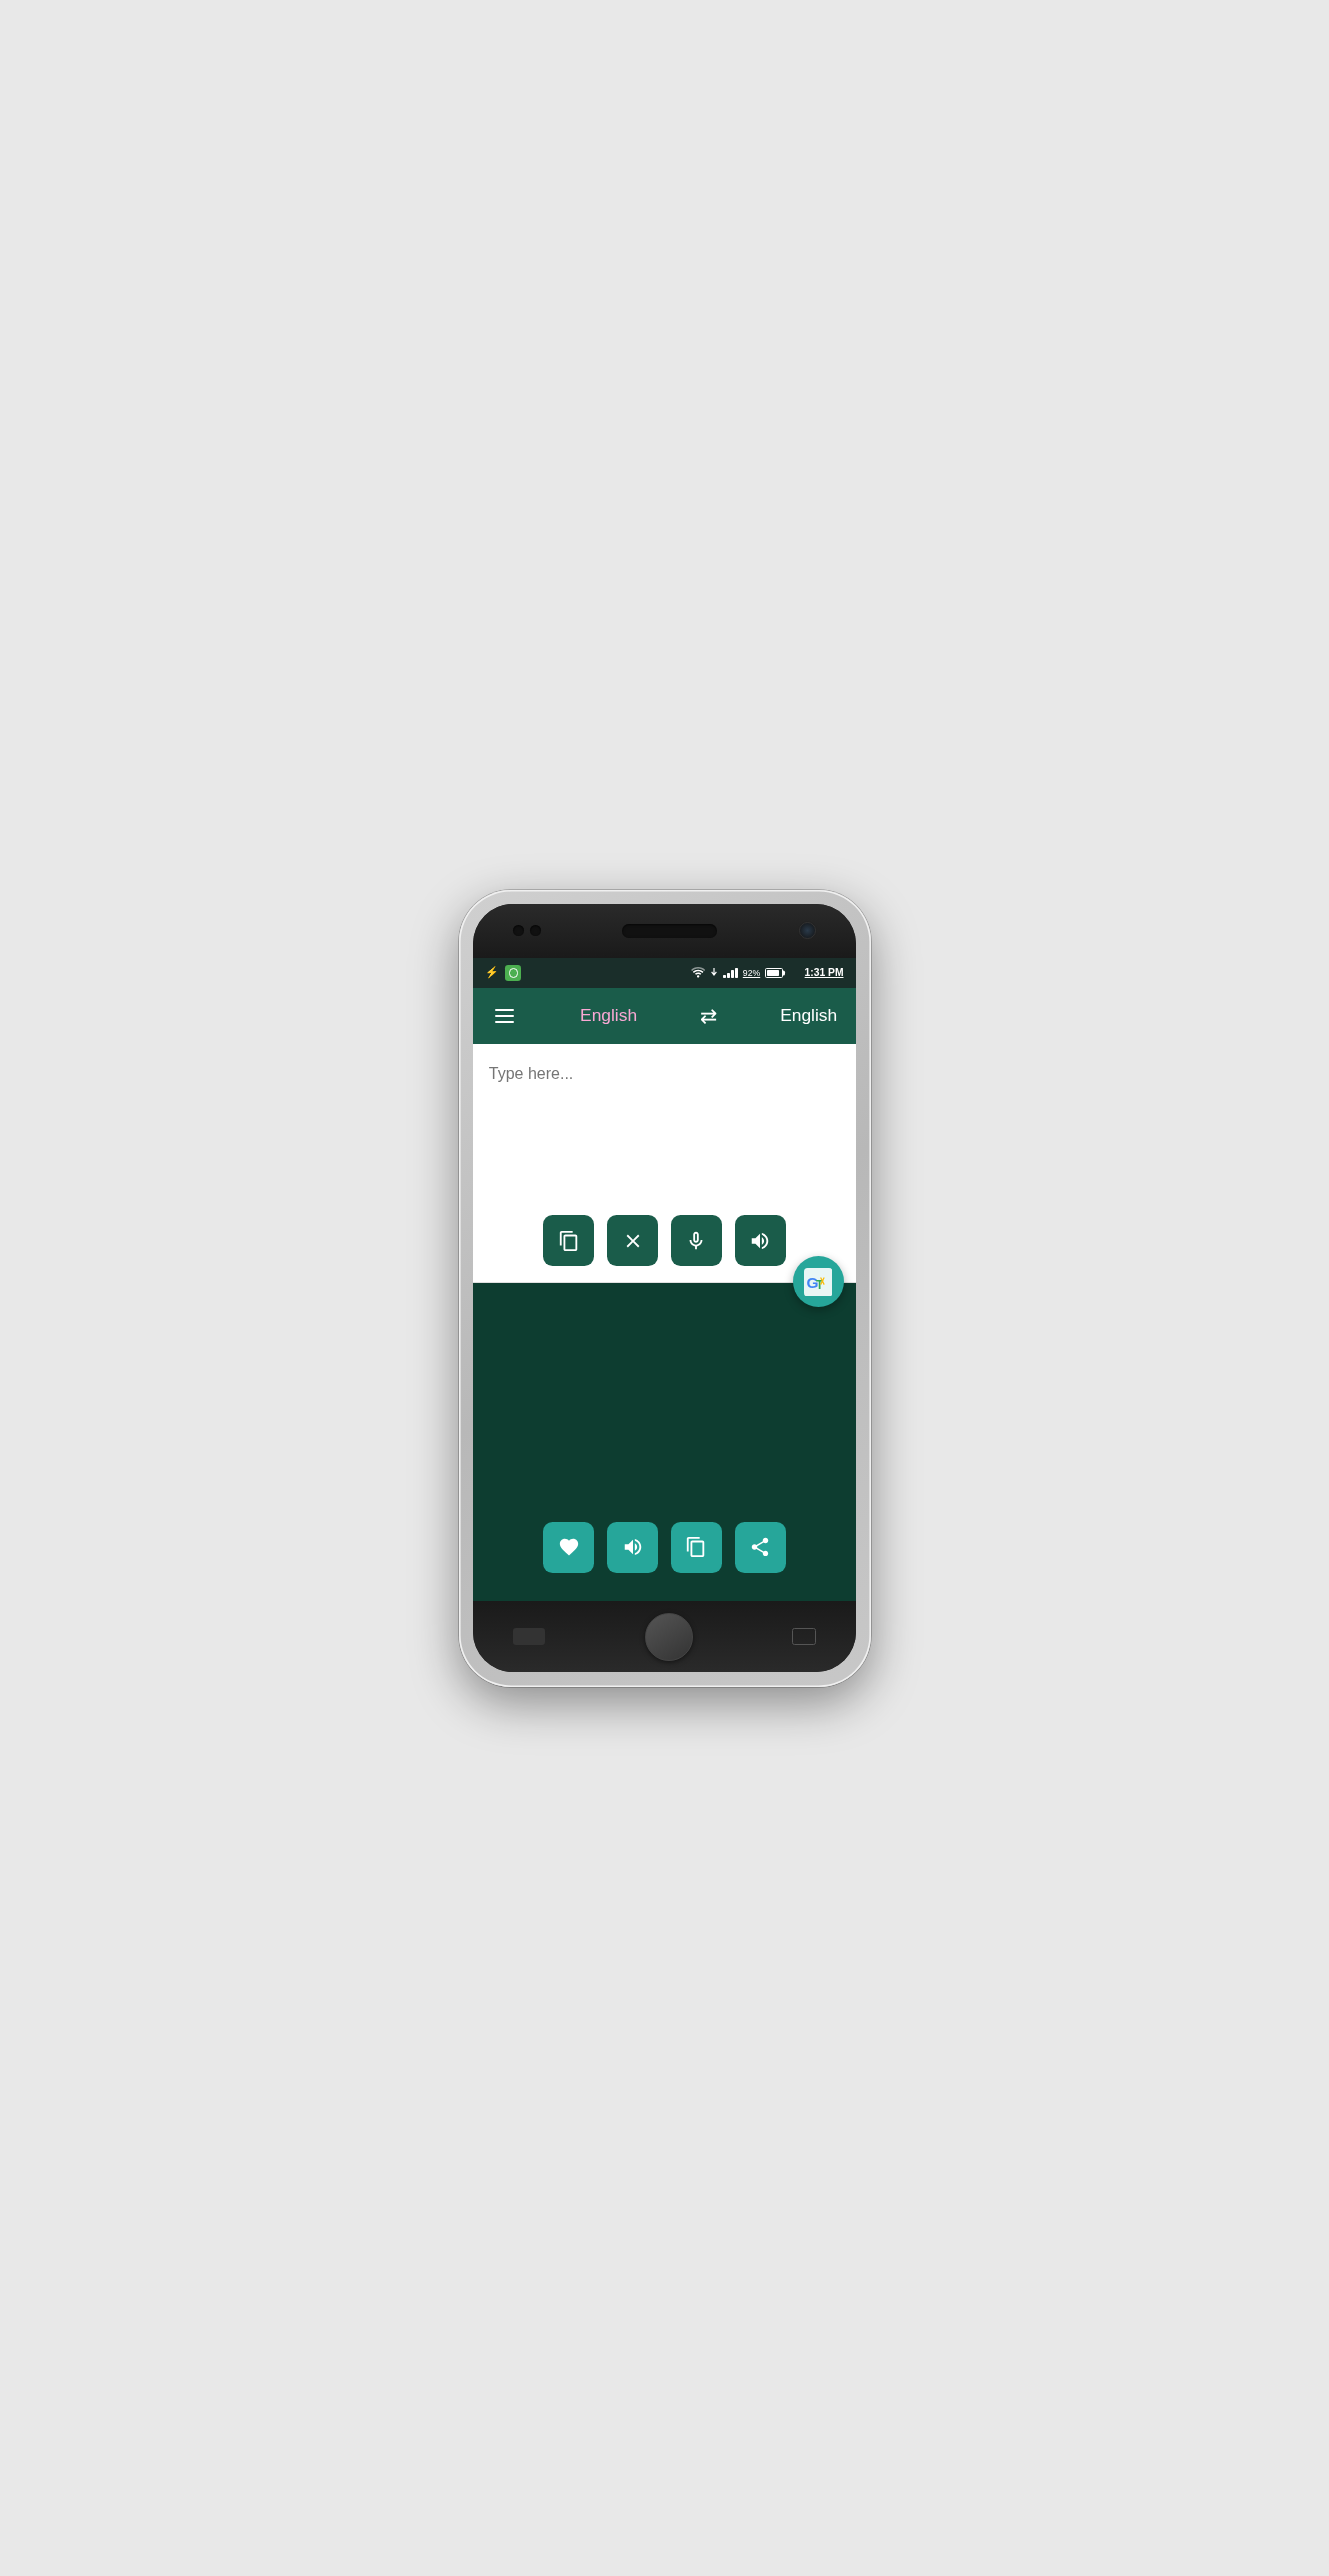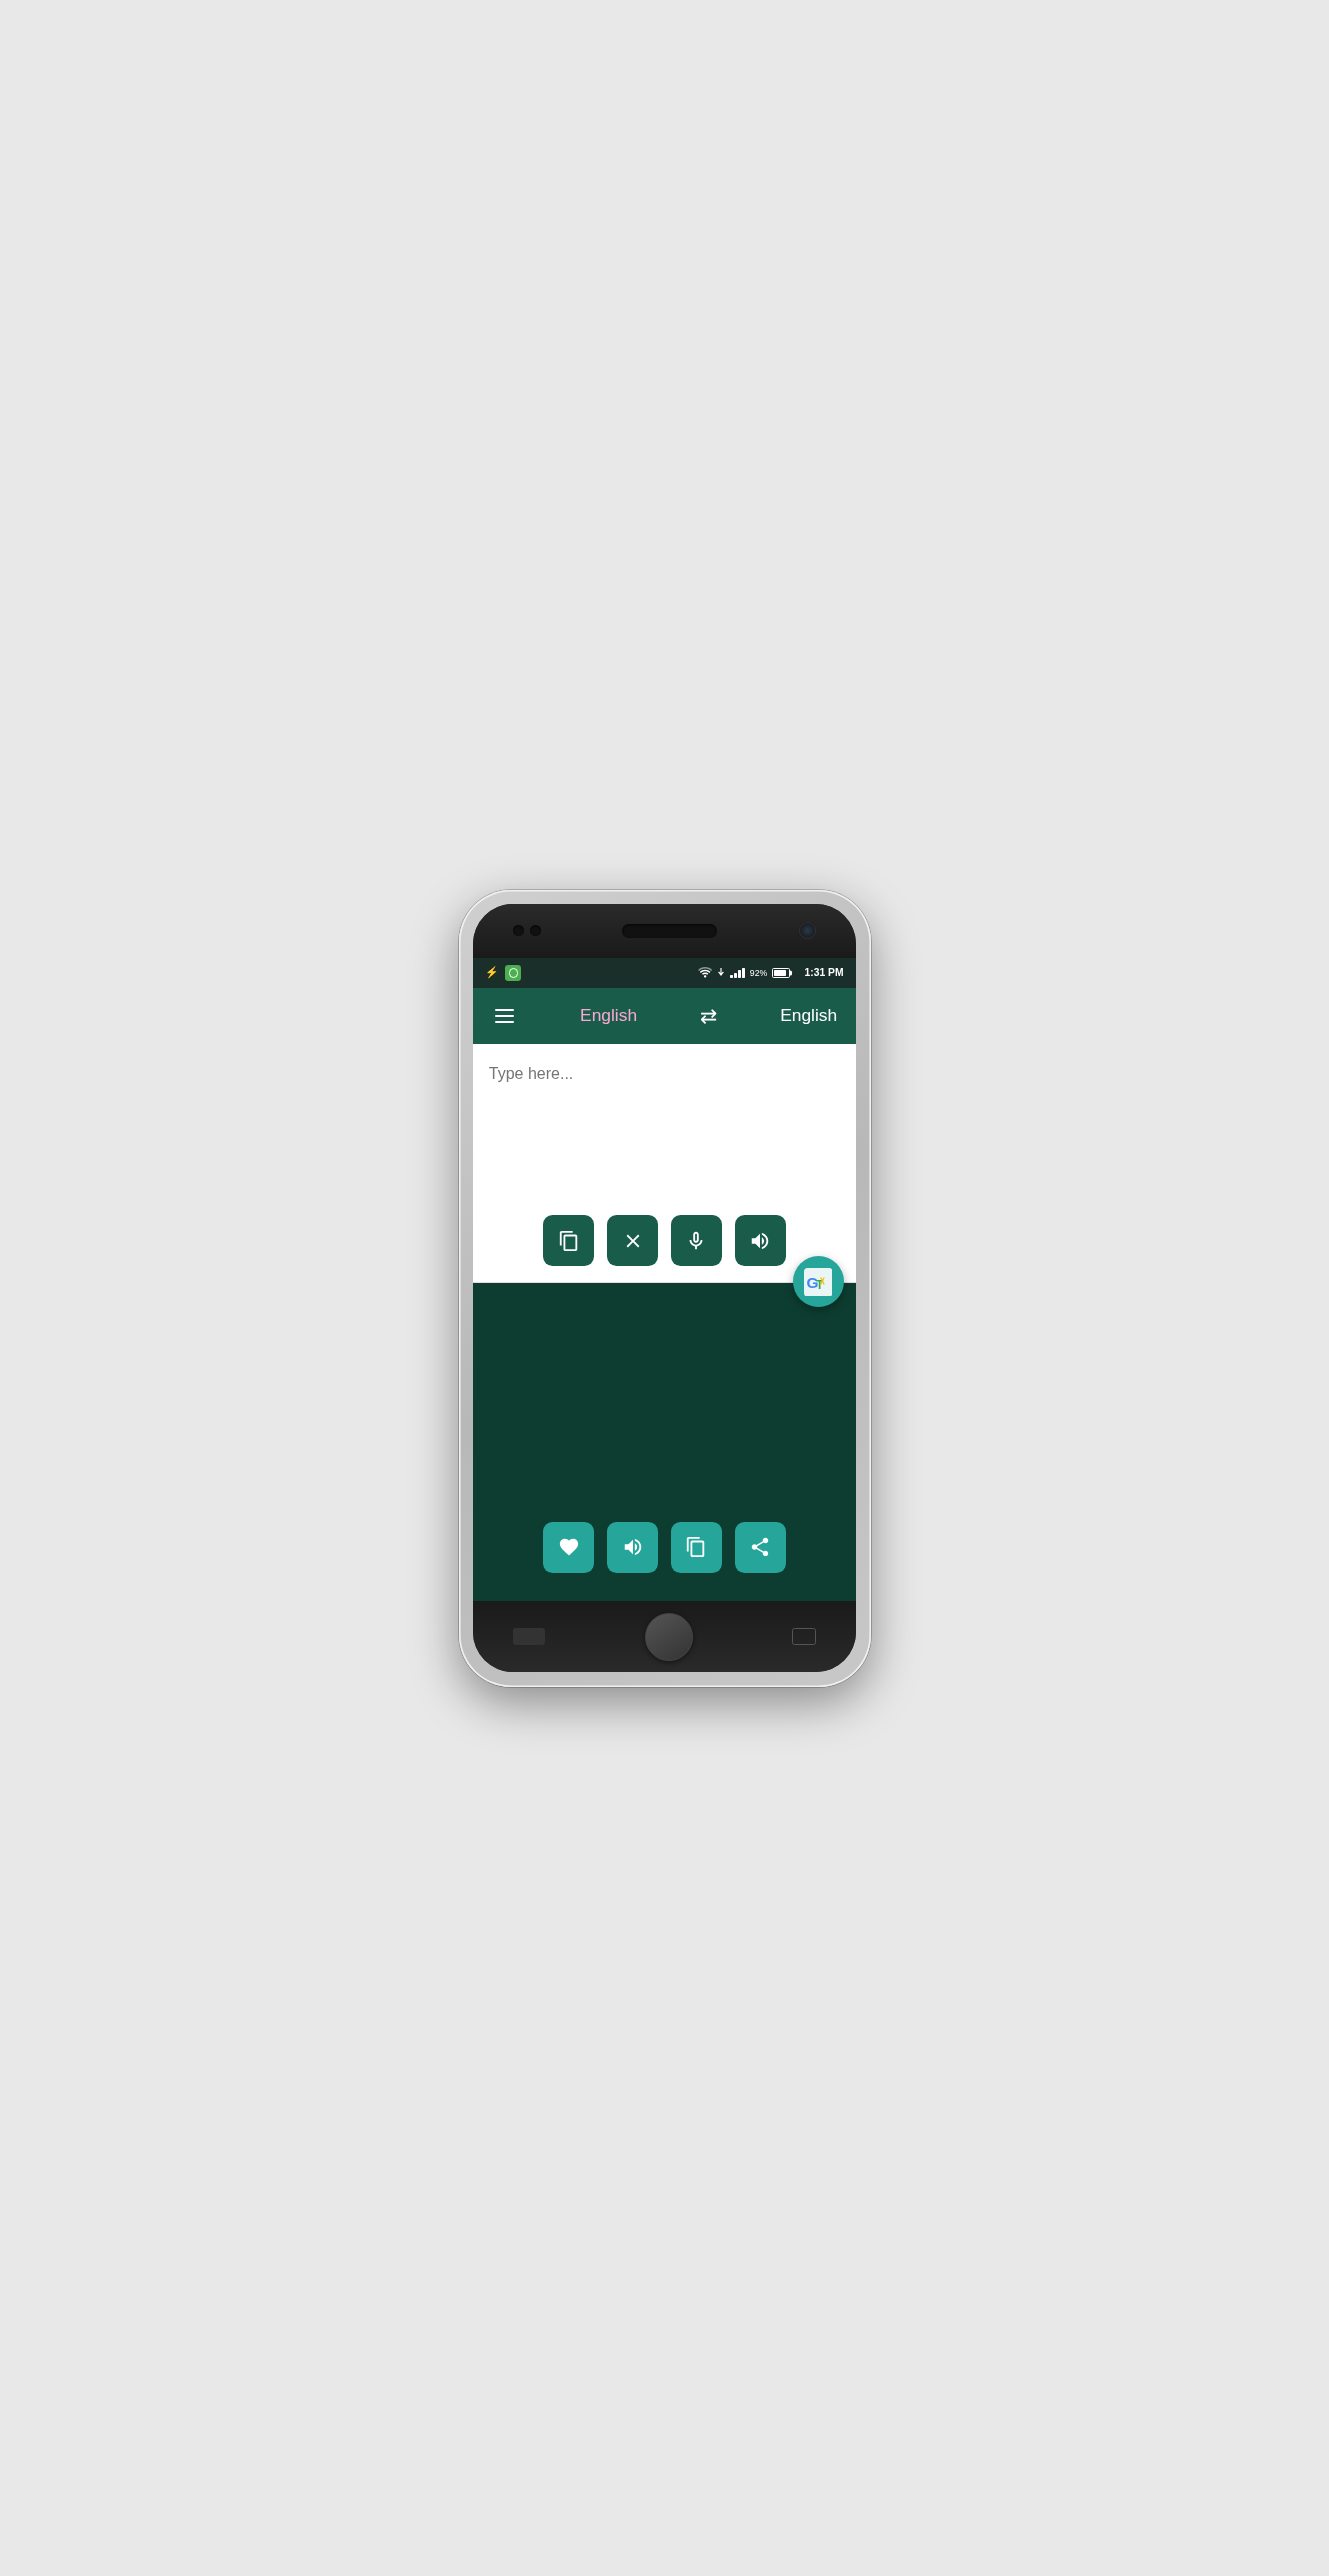--- a/index.html
+++ b/index.html
@@ -123,20 +123,21 @@
       border: 1.6px solid white;
       border-radius: 50%;
     }
 
     .status-right {
       display: flex;
       align-items: center;
       gap: 5px;
       color: white;
       font-size: 8.7px;
+      text-decoration: underline;
     }
 
     .signal-bars {
       display: flex;
       align-items: flex-end;
       gap: 1.6px;
       height: 11px;
     }
 
     .signal-bar {
@@ -383,21 +384,21 @@
             <div class="signal-bar" style="height:5.6px"></div>
             <div class="signal-bar" style="height:8px"></div>
             <div class="signal-bar" style="height:10.3px"></div>
           </div>
 
           <span style="color:white;font-size:8.7px;font-weight:500;">92%</span>
           <div class="battery-icon">
             <div class="battery-fill"></div>
           </div>
 
-          <span style="color:white;font-size:10.3px;font-weight:600;margin-left:10px;">1:31 PM</span>
+          <span style="color:white;font-size:10.3px;font-weight:600;margin-left:17px;">1:31 PM</span>
         </div>
       </div>
 
       <div class="app-header">
         <button class="hamburger-icon" style="background:none;border:none;cursor:pointer;display:flex;flex-direction:column;gap:4px;padding:3.2px;">
           <div class="hamburger-line"></div>
           <div class="hamburger-line"></div>
           <div class="hamburger-line"></div>
         </button>
         <span class="lang-source">English</span>

